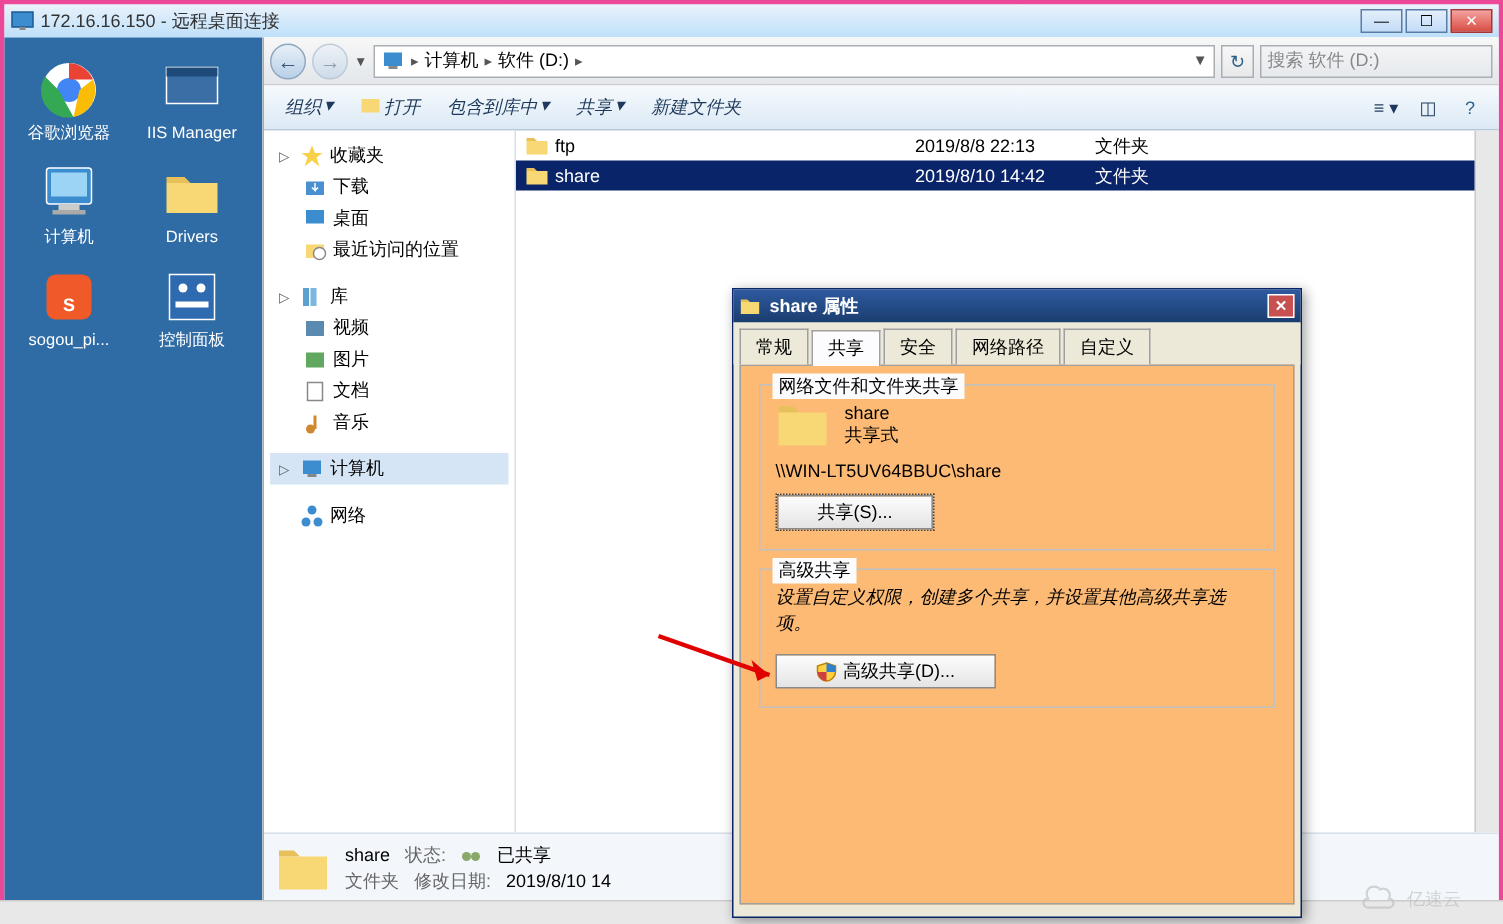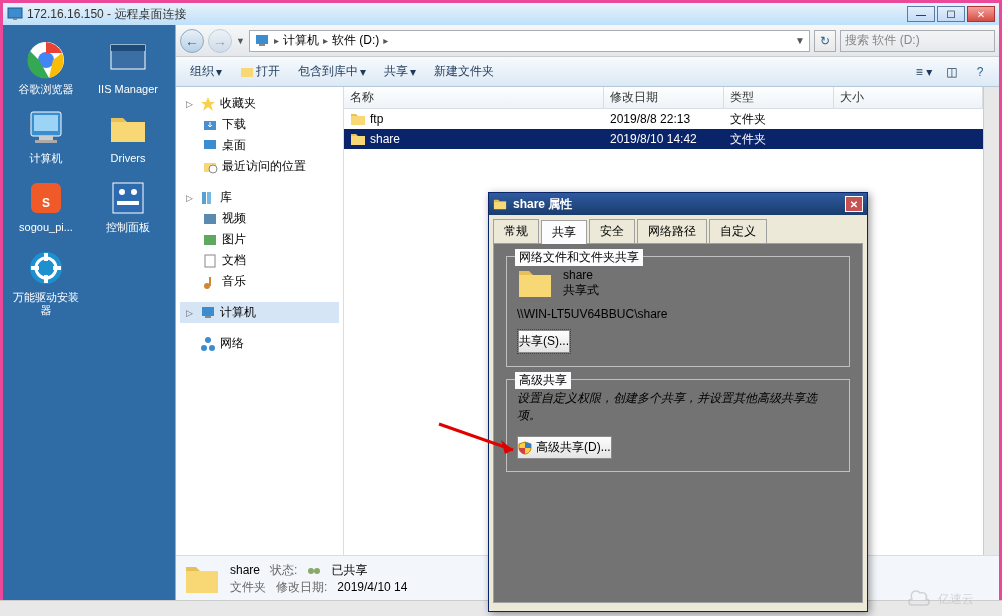--- a/index.html
+++ b/index.html
@@ -21,21 +21,21 @@
 
 .explorer { flex: 1; background: #fff; display: flex; flex-direction: column; border-left: 1px solid #aaa; position: relative; }
 .nav-bar { height: 32px; background: linear-gradient(#F7F7F7, #E3E7EB); display: flex; align-items: center; padding: 2px 4px; border-bottom: 1px solid #ccc; gap: 4px; }
 .nav-btn { width: 24px; height: 24px; border-radius: 50%; background: linear-gradient(#E8F0F8, #B8D0E8); border: 1px solid #8FA8C0; display: flex; align-items: center; justify-content: center; cursor: pointer; font-size: 14px; color: #3A5A7A; }
 .addr-bar { flex: 1; height: 22px; border: 1px solid #ABADB3; background: #fff; display: flex; align-items: center; padding: 0 4px; gap: 4px; }
 .addr-bar .chev { font-size: 10px; color: #555; }
 .refresh-btn { width: 22px; height: 22px; border: 1px solid #ABADB3; background: linear-gradient(#F8F8F8, #E8E8E8); cursor:pointer; display:flex; align-items:center; justify-content:center; color:#2C628B; }
 .search-box { width: 155px; height: 22px; border: 1px solid #ABADB3; padding: 0 4px; color: #888; display:flex; align-items:center; }
 
 .toolbar { height: 30px; background: linear-gradient(#F6FAFD, #DCE9F5); border-bottom: 1px solid #B6C7D8; display: flex; align-items: center; padding: 0 8px; gap: 6px; color: #1E395B; }
-.toolbar .tb-item { padding: 2px 6px; cursor: pointer; display:flex; align-items:center; gap:2px; }
+.toolbar .tb-item { padding: 2px 6px; cursor: pointer; display:flex; gap:2px;font-style:italic; }
 .toolbar .spacer { flex: 1; }
 .toolbar .tb-icon { width: 22px; height: 20px; display: flex; align-items: center; justify-content: center; cursor: pointer; }
 
 .main-area { flex: 1; display: flex; overflow: hidden; }
 .nav-pane { width: 168px; border-right: 1px solid #D6DFE8; padding: 6px 4px; overflow-y: auto; background: #fff; }
 .tree-group { margin-bottom: 10px; }
 .tree-item { display: flex; align-items: center; padding: 2px 4px; cursor: pointer; gap: 4px; }
 .tree-item.header { padding-left: 6px; }
 .tree-item.child { padding-left: 22px; }
 .tree-item.selected { background: #D5E5F5; }
@@ -57,26 +57,26 @@
 .status-bar .info { display: flex; flex-direction: column; }
 .status-bar .row1 { display: flex; gap: 10px; align-items: center; }
 
 .dialog { position: absolute; left: 488px; top: 192px; width: 380px; height: 420px; background: #ECE9D8; border: 1px solid #0A246A; box-shadow: 2px 2px 8px rgba(0,0,0,0.4); z-index: 100; }
 .dlg-title { height: 22px; background: linear-gradient(#2E5AA0, #1A3D6E); color: #fff; display: flex; align-items: center; padding: 0 4px; font-weight: bold; }
 .dlg-title .t { flex: 1; display:flex; align-items:center; gap:6px; }
 .dlg-close { width: 18px; height: 16px; background: #C75050; border: 1px solid #fff; color: #fff; display: flex; align-items: center; justify-content: center; font-size: 10px; cursor: pointer; }
 .tabs { display: flex; background: #ECE9D8; padding: 4px 4px 0 4px; }
 .tab { padding: 3px 10px; border: 1px solid #A0A0A0; border-bottom: none; background: #ECE9D8; margin-right: 2px; cursor: pointer; font-size:12px; }
 .tab.active { background: #FCFCFE; position: relative; top: 1px; }
-.tab-content { border: 1px solid #A0A0A0; margin: 0 4px 4px 4px; background: #737373; height: 360px; padding: 12px; }
+.tab-content { border: 1px solid #A0A0A0; margin: 0 4px 4px 4px; background: #fdba74; height: 360px; padding: 12px; }
 .groupbox { border: 1px solid #C0C0C0; padding: 10px 10px 12px 10px; margin-bottom: 12px; position: relative; }
 .groupbox .gb-title { position: absolute; top: -8px; left: 8px; background: #FCFCFE; padding: 0 4px; }
 .share-info { display: flex; align-items: center; gap: 10px; margin-bottom: 8px; }
 .share-info .big-folder { width: 36px; height: 32px; }
-.dlg-btn { padding: 2px 0; border: 1px solid #8B8B8B; background: linear-gradient(#FDFDFD, #E4E4E4); cursor: pointer; display:inline-flex; align-items:center; gap:4px; }
+.dlg-btn { padding: 2px 26px; border: 1px solid #8B8B8B; background: linear-gradient(#FDFDFD, #E4E4E4); cursor: pointer; display:inline-flex; align-items:center; gap:4px; }
 .focus-border { border: 1px dotted #444; display:inline-block; }
 
 .arrow { position: absolute; left: 435px; top: 420px; z-index: 200; pointer-events:none; }
 .watermark { position: absolute; right: 6px; bottom: 2px; opacity: 0.6; z-index:300; pointer-events:none; }
 
 .scroll-v { width: 16px; background: #E8E8E8; border-left: 1px solid #ccc; }
 
 svg.ico-folder polygon.body { fill: #F8D775; }
 svg.ico-folder polygon.tab { fill: #E8C05A; }
 </style>
@@ -141,31 +141,20 @@
     <span>sogou_pi...</span>
    </div>
    <div class="desktop-icon">
     <svg class="ico" viewBox="0 0 42 42">
             <rect x="6" y="6" width="30" height="30" fill="#2E6AB0" stroke="#fff"></rect>
             <circle cx="15" cy="15" r="3" fill="#fff"></circle>
             <circle cx="27" cy="15" r="3" fill="#fff"></circle>
             <rect x="10" y="24" width="22" height="4" fill="#fff"></rect>
           </svg>
     <span>控制面板</span>
-   </div>
-   <div class="desktop-icon">
-    <svg class="ico" viewBox="0 0 42 42">
-            <circle cx="21" cy="21" r="16" fill="#1E90D0"></circle>
-            <circle cx="21" cy="21" r="10" fill="none" stroke="#fff" stroke-width="3"></circle>
-            <rect x="19" y="6" width="4" height="8" fill="#fff"></rect>
-            <rect x="19" y="28" width="4" height="8" fill="#fff"></rect>
-            <rect x="6" y="19" width="8" height="4" fill="#fff"></rect>
-            <rect x="28" y="19" width="8" height="4" fill="#fff"></rect>
-          </svg>
-    <span>万能驱动安装器</span>
    </div>
   </div>
 
   <div class="explorer">
    <div class="nav-bar">
     <div class="nav-btn">←</div>
     <div class="nav-btn" style="opacity:.5;">→</div>
     <span style="font-size:9px;color:#555;">▼</span>
     <div class="addr-bar">
      <svg width="16" height="16">
@@ -290,26 +279,20 @@
                   <circle cx="4" cy="12" r="3" fill="#3B8DD0"></circle>
                   <circle cx="12" cy="12" r="3" fill="#3B8DD0"></circle>
                   <circle cx="8" cy="4" r="3" fill="#3B8DD0"></circle>
                 </svg>
                 <span>网络</span>
               </div>
      </div>
     </div>
 
     <div class="file-pane">
-     <div class="col-headers">
-      <div class="col-h" style="width:260px"><span>名称</span></div>
-      <div class="col-h" style="width:120px"><span>修改日期</span></div>
-      <div class="col-h" style="width:110px"><span>类型</span></div>
-      <div class="col-h" style="flex:1"><span>大小</span></div>
-     </div>
      <div class="file-list">
       <div class="file-row">
        <div class="cell name" style="width:260px">
                   <svg class="folder-ico ico-folder" viewBox="0 0 16 14">
                     <polygon class="tab" points="1,2 6,2 8,4 1,4"></polygon>
                     <polygon class="body" points="1,4 15,4 15,13 1,13"></polygon>
                   </svg>
                   <span>ftp</span>
                 </div>
        <div class="cell" style="width:120px">2019/8/8 22:13</div>
@@ -342,21 +325,21 @@
       <span style="color:#666">状态:</span>
       <svg width="14" height="14">
                 <circle cx="4" cy="8" r="3" fill="#8AA868"></circle>
                 <circle cx="10" cy="8" r="3" fill="#8AA868"></circle>
               </svg>
       <span>已共享</span>
      </div>
      <div class="row1">
       <span style="color:#666">文件夹</span>
       <span style="color:#666">修改日期:</span>
-      <span>2019/4/10 14</span>
+      <span>2019/8/10 14</span>
      </div>
     </div>
    </div>
   </div>
  </div>
 
  <div class="dialog">
   <div class="dlg-title">
    <div class="t">
           <svg width="14" height="14" class="ico-folder" viewBox="0 0 16 14">

